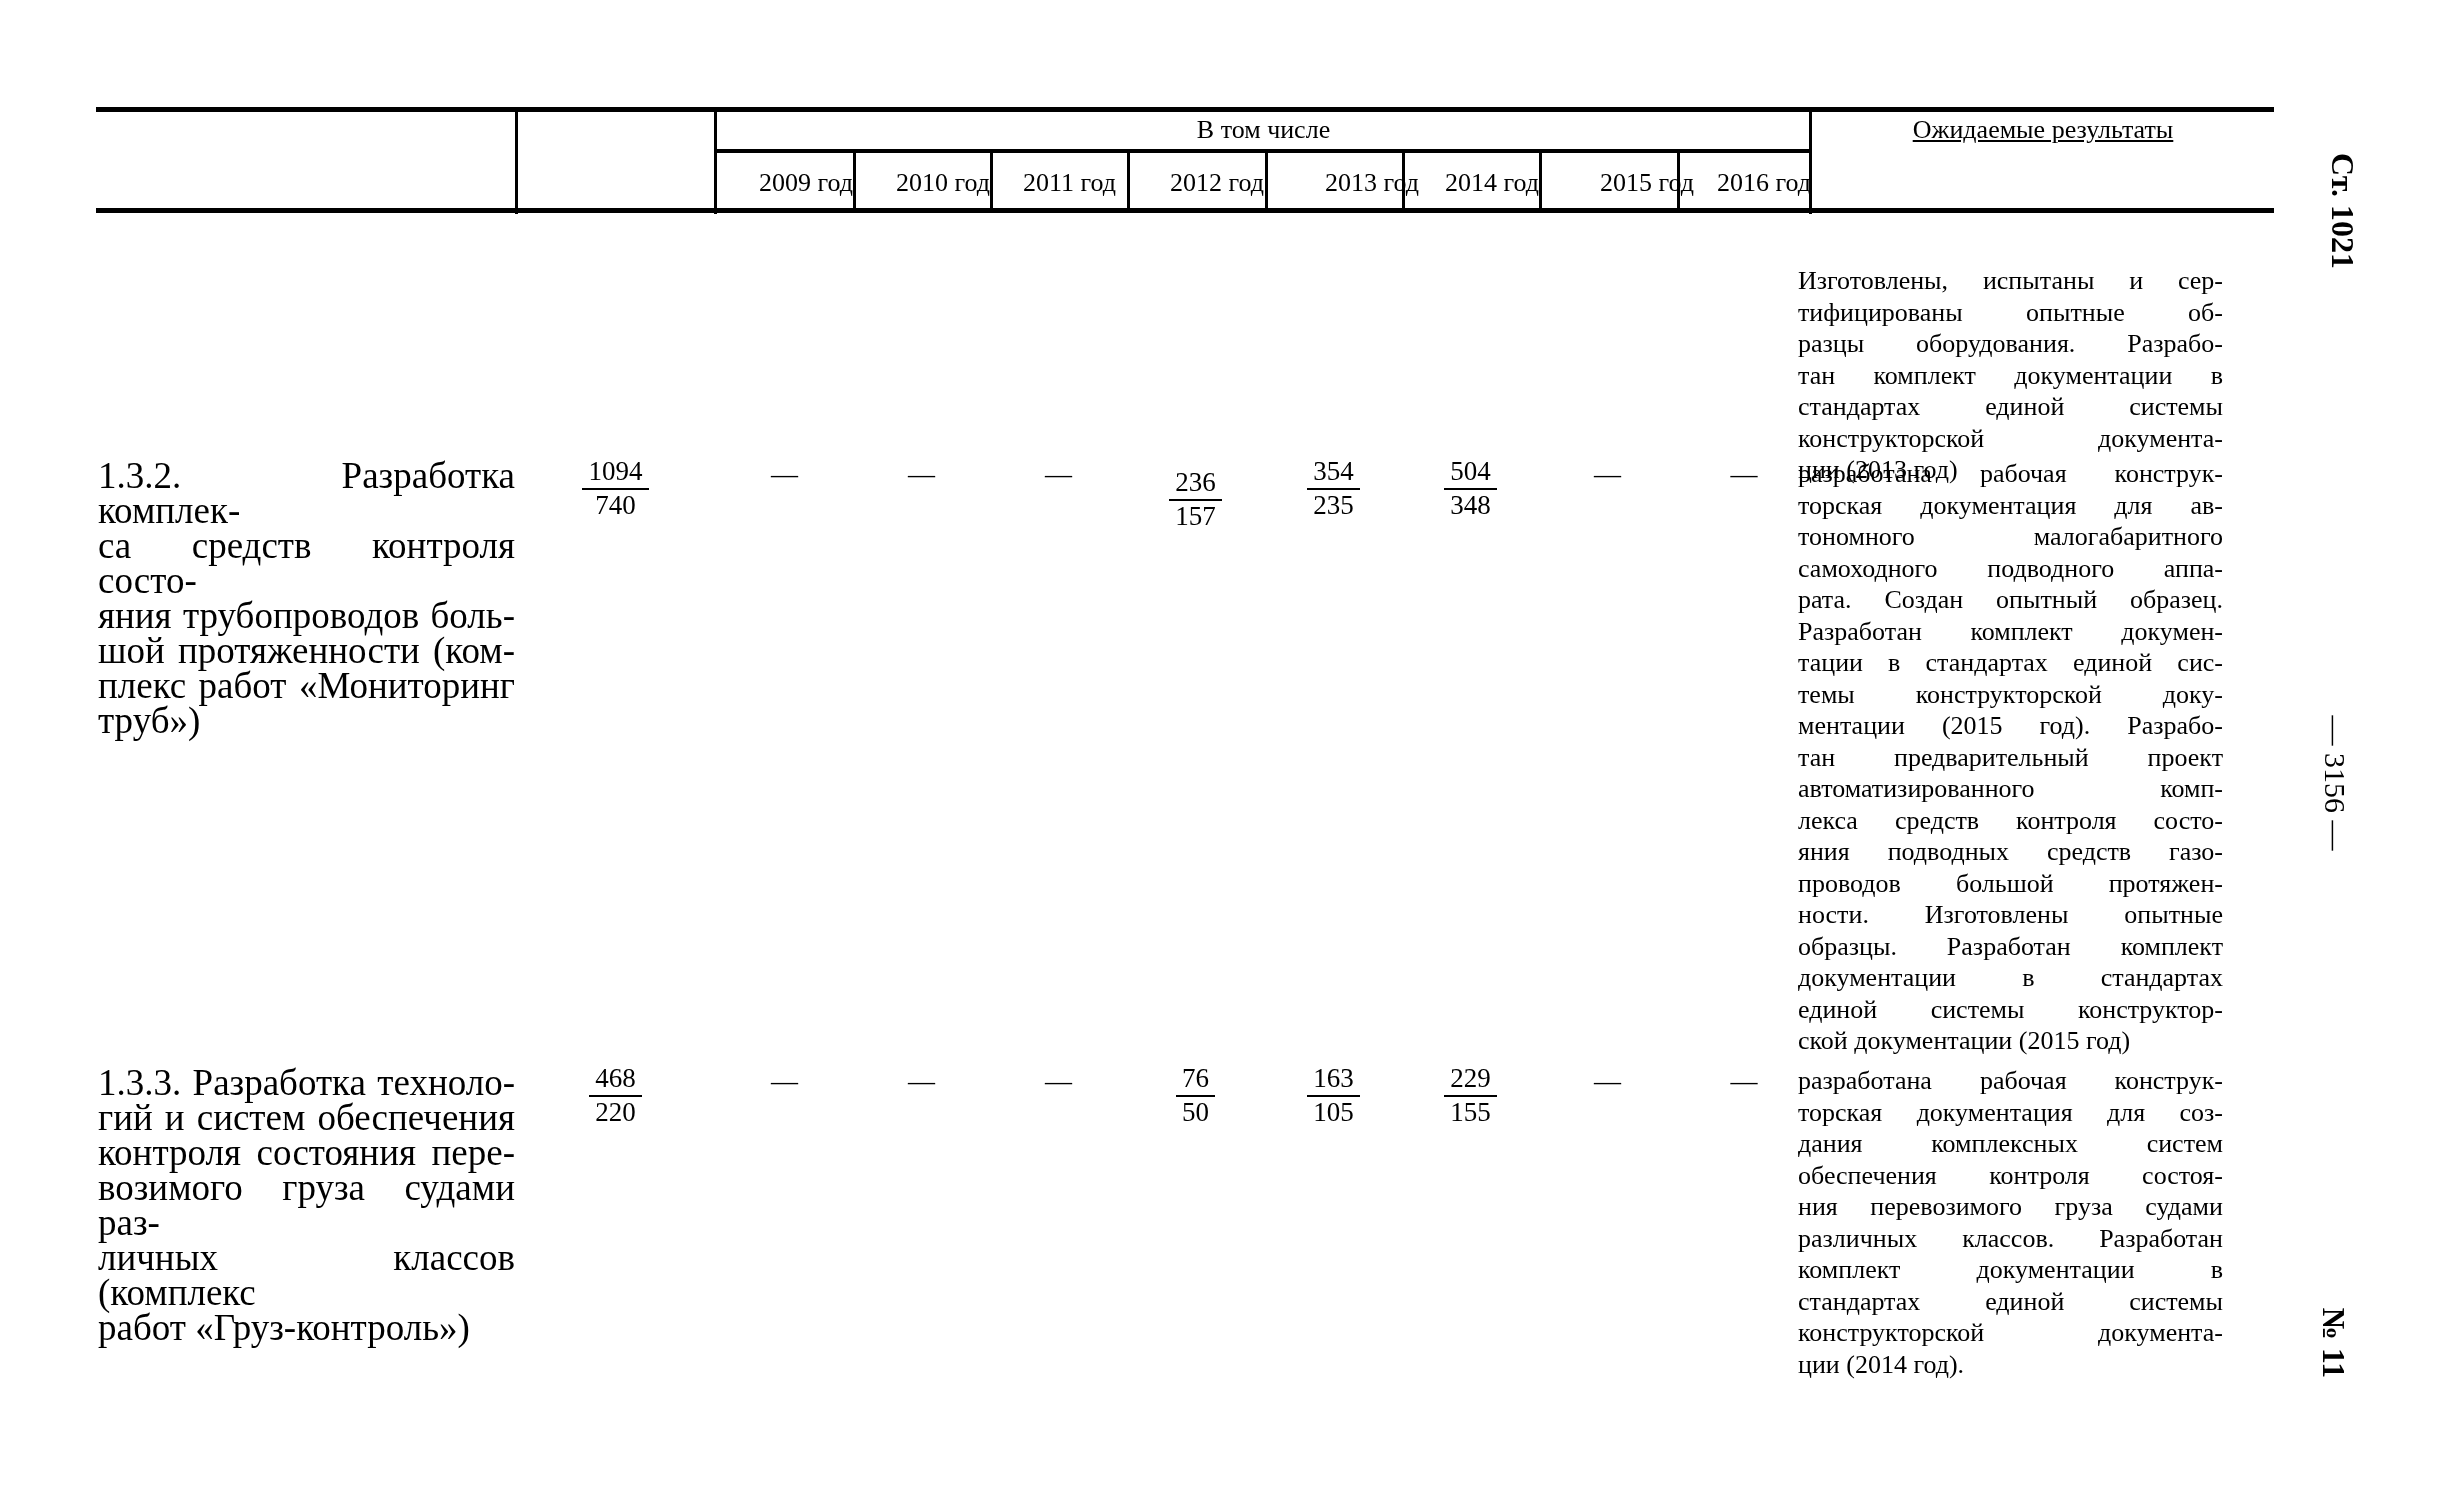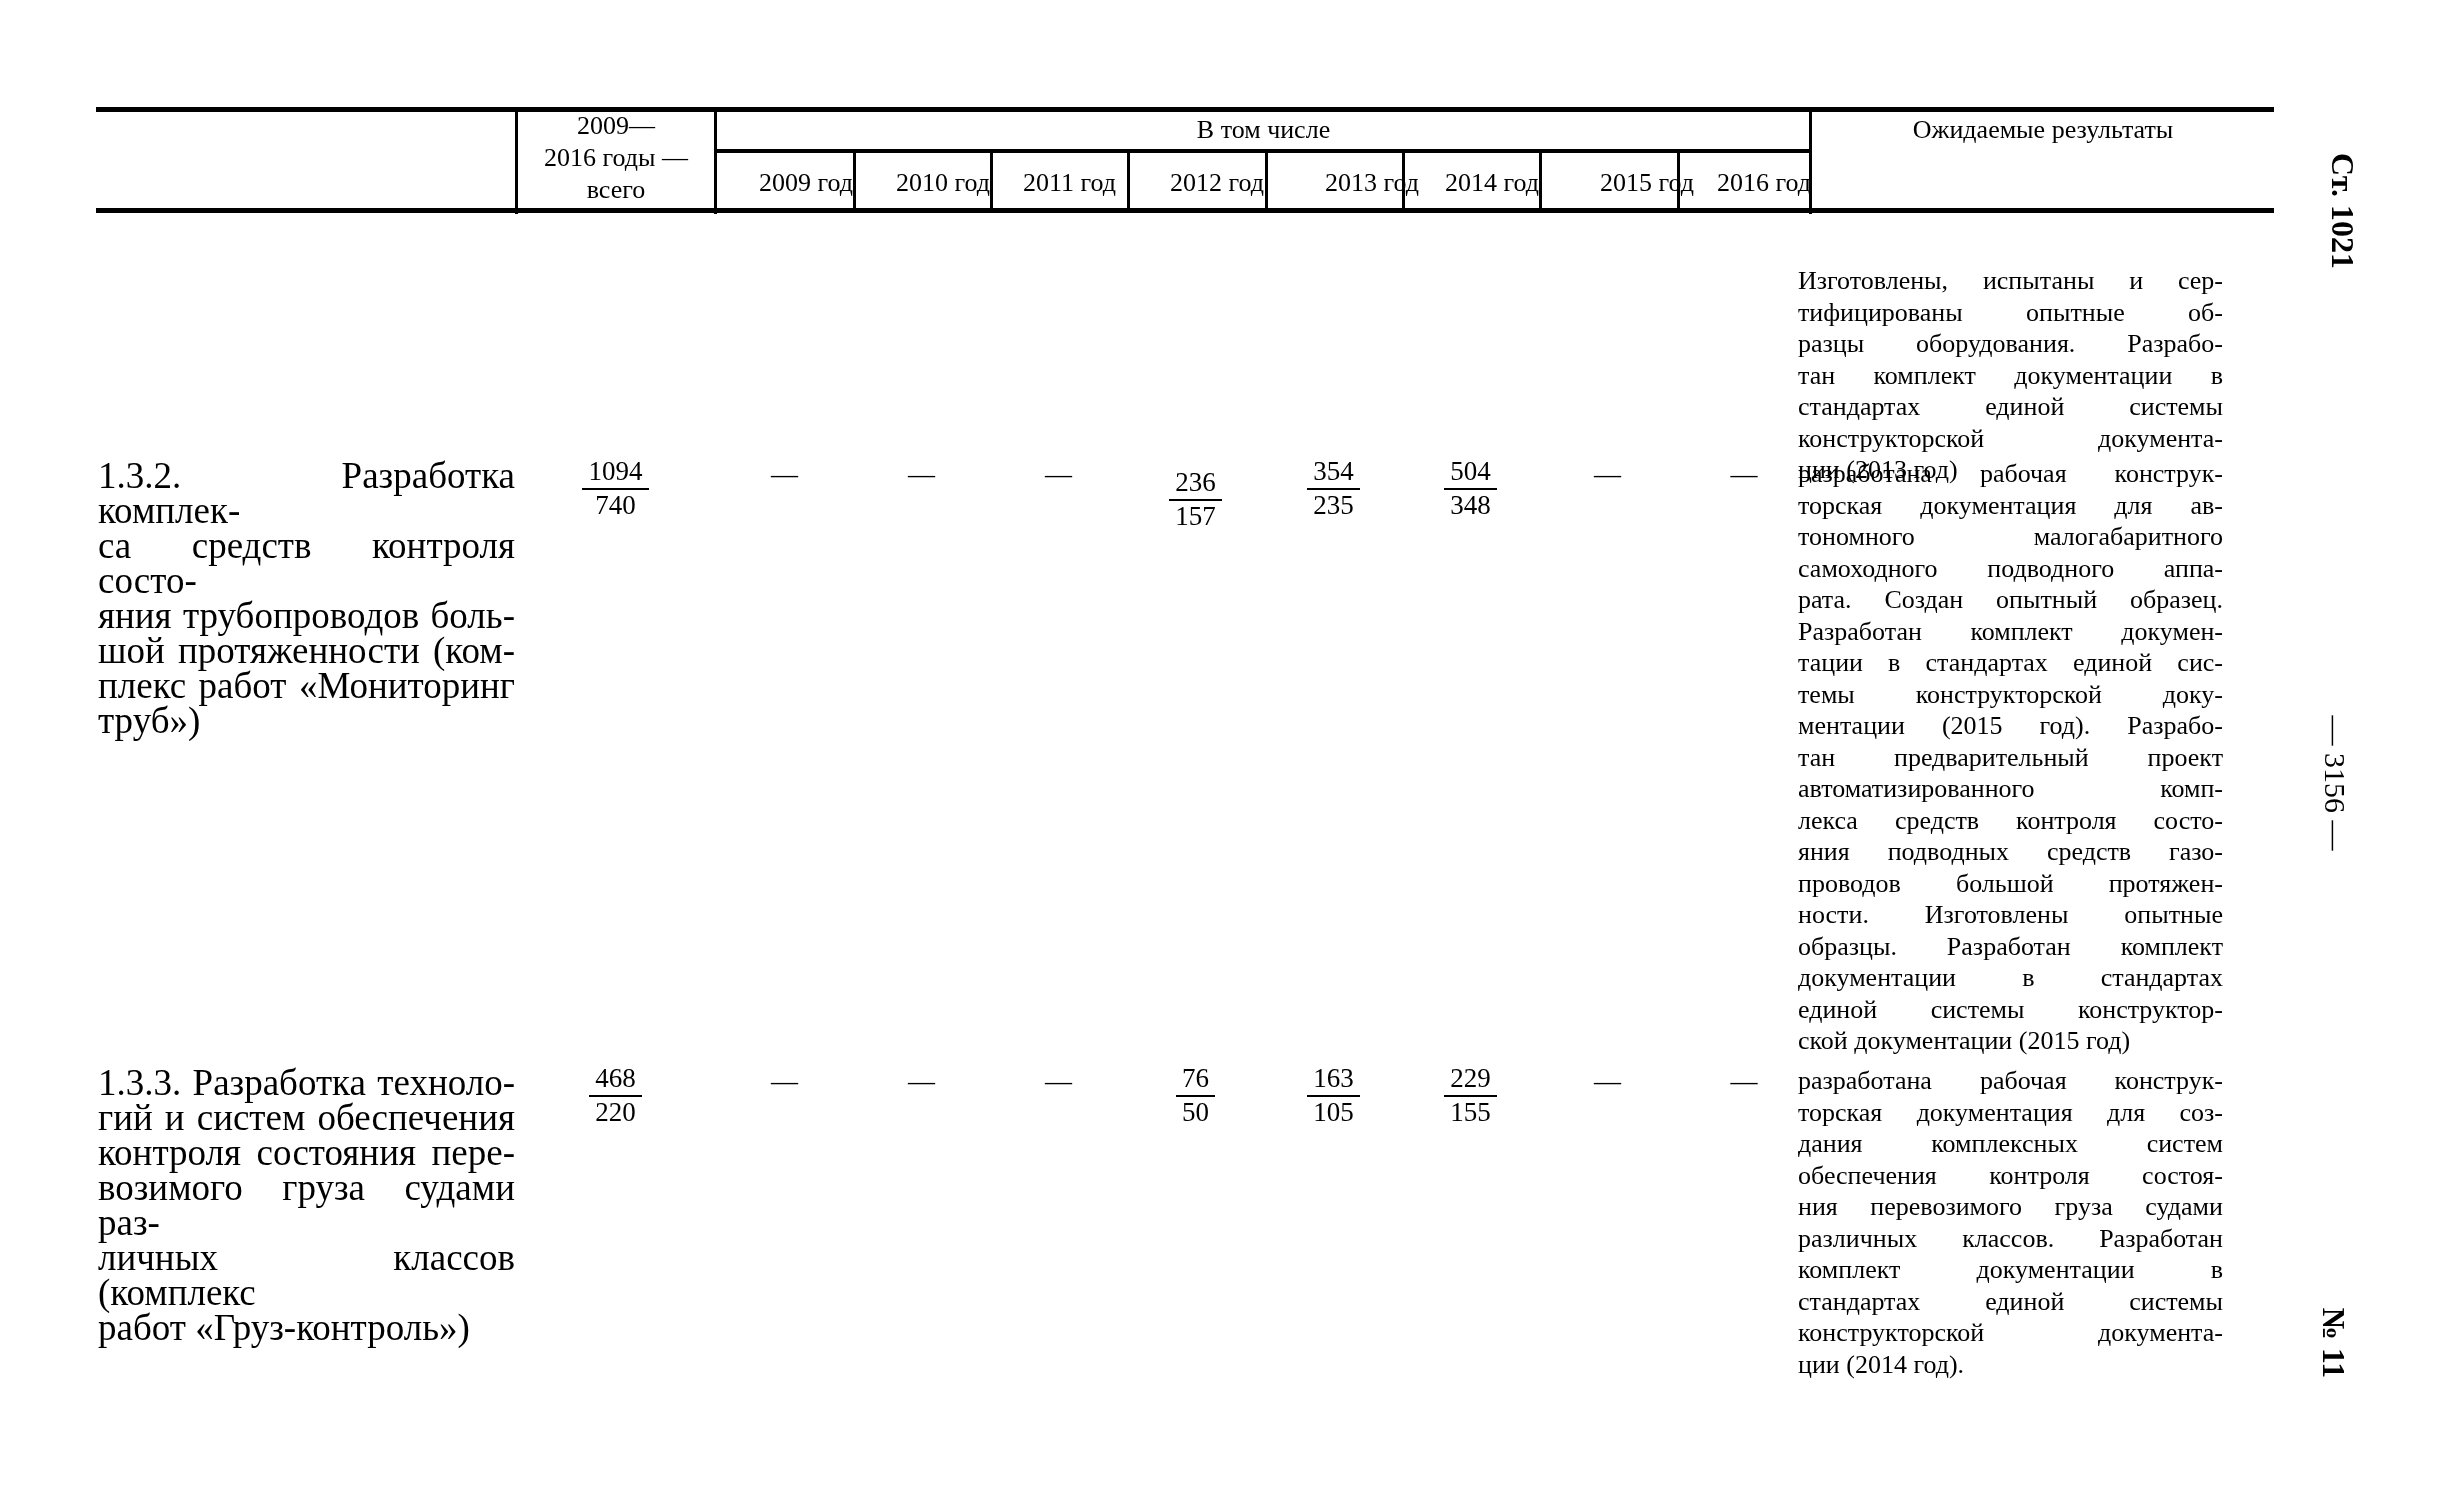--- a/index.html
+++ b/index.html
@@ -17,21 +17,21 @@
   #line-top{left:96px;top:107px;width:2178px;height:5.2px;}
   #line-group{left:716px;top:149px;width:1095px;height:3.5px;}
   #line-hbottom{left:96px;top:208px;width:2178px;height:5.2px;}
   #vl-1{left:515px;top:107px;height:107px;}
   #vl-2{left:714px;top:107px;height:107px;}
   #vl-3{left:1809px;top:107px;height:107px;}
   .vl-year{top:150px;height:63px;}
   
   #total-label{position:absolute;left:518px;top:110px;width:196px;text-align:center;font-size:26px;line-height:32px;}
   #group-label{position:absolute;left:716px;top:115px;width:1095px;text-align:center;font-size:26px;}
-  #results-label{position:absolute;left:1811px;top:115px;width:464px;text-align:center;font-size:26px;}
+  #results-label{position:absolute;left:1811px;top:115px;width:464px;text-align:center;font-size:26px;text-decoration:underline;}
   .year-h{position:absolute;top:168px;text-align:right;font-size:26px;}
   
   .desc-block{position:absolute;left:98px;width:417px;font-size:37px;line-height:35px;}
   .results-block{position:absolute;left:1798px;width:425px;font-size:26px;line-height:31.5px;}
   .ln{text-align:justify;text-align-last:justify;-moz-text-align-last:justify;}
   .ln.last{text-align-last:left;-moz-text-align-last:left;}
   .cell{position:absolute;text-align:center;}
   .frac{display:inline-block;text-align:center;font-size:27px;}
   .fnum{display:block;border-bottom:2.6px solid #000;padding:0 6.1px 2.6px 6.1px;line-height:27px;}
   .fden{display:block;padding-top:2.6px;line-height:27px;}
@@ -56,25 +56,20 @@
   <div id="year-dividers">
       <div class="vl vl-year" style="left: 853px;"></div>
       <div class="vl vl-year" style="left: 990px;"></div>
       <div class="vl vl-year" style="left: 1127px;"></div>
       <div class="vl vl-year" style="left: 1265px;"></div>
       <div class="vl vl-year" style="left: 1402px;"></div>
       <div class="vl vl-year" style="left: 1539px;"></div>
       <div class="vl vl-year" style="left: 1677px;"></div>
     </div>
 
-  <div id="total-label">
-    <div>2009—</div>
-    <div>2016 годы —</div>
-    <div>всего</div>
-  </div>
   <div id="group-label">В том числе</div>
   <div id="year-headers">
       <div class="year-h" style="left: 716px; width: 137px;">2009 год</div>
       <div class="year-h" style="left: 853px; width: 137px;">2010 год</div>
       <div class="year-h" style="left: 958px; width: 158px;">2011 год</div>
       <div class="year-h" style="left: 1127px; width: 137px;">2012 год</div>
       <div class="year-h" style="left: 1265px; width: 154px;">2013 год</div>
       <div class="year-h" style="left: 1402px; width: 137px;">2014 год</div>
       <div class="year-h" style="left: 1539px; width: 155px;">2015 год</div>
       <div class="year-h" style="left: 1677px; width: 134px;">2016 год</div>

